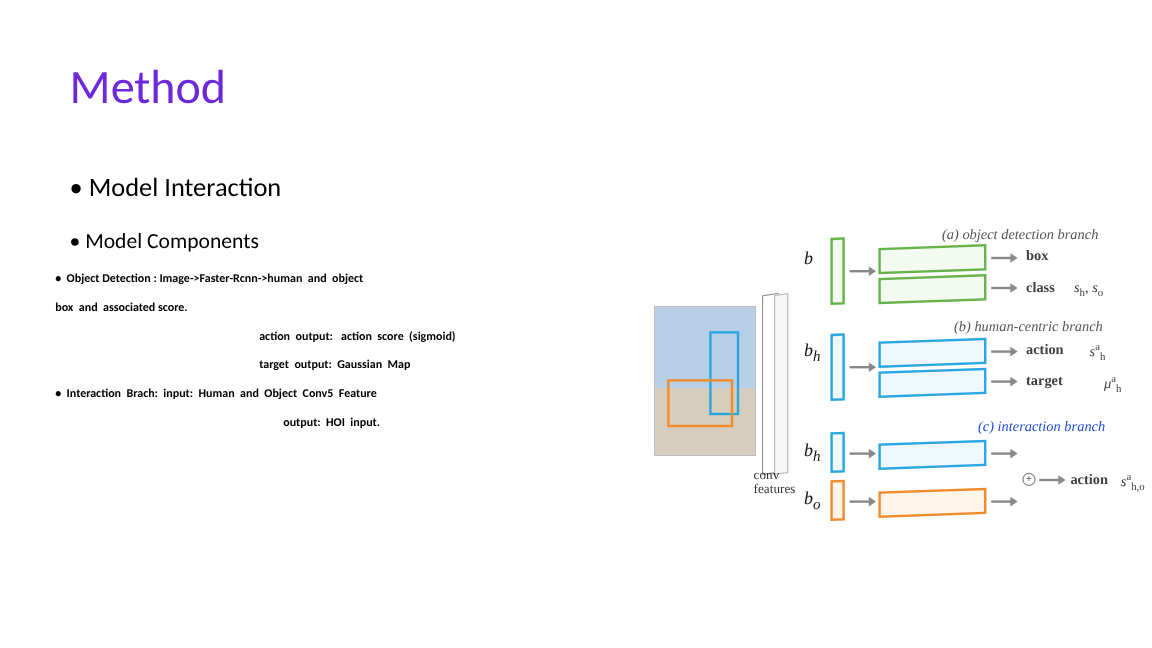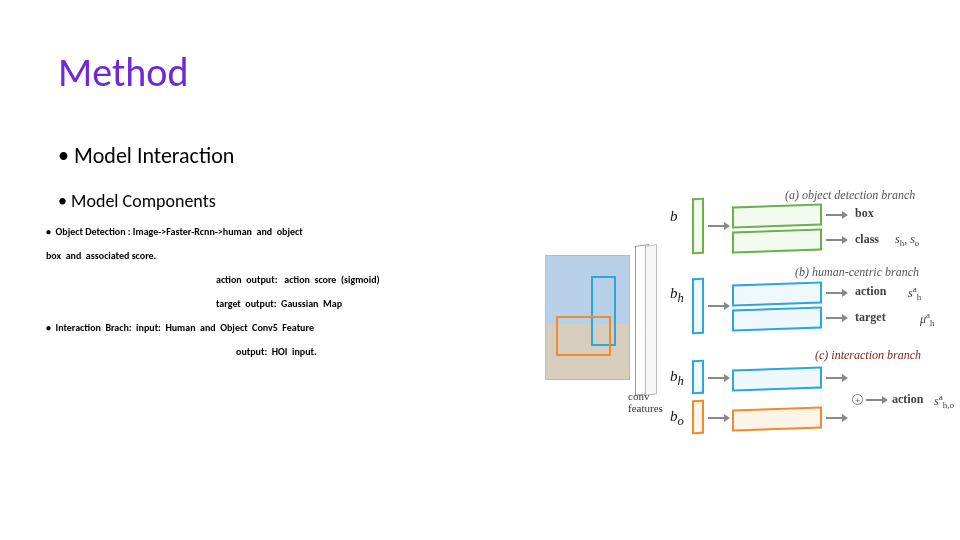--- a/index.html
+++ b/index.html
@@ -154,21 +154,21 @@
   <div class="arrow" style="left:108px; top:116px;"></div>
   <div class="blk cube blue" style="left:132px; top:93px;"></div>
   <div class="blk cube blue" style="left:132px; top:118px;"></div>
   <div class="arrow" style="left:226px; top:103px;"></div>
   <div class="arrow" style="left:226px; top:128px;"></div>
   <span class="lbl" style="left:255px; top:94px; font-weight:600;">action</span>
   <span class="lbl" style="left:255px; top:120px; font-weight:600;">target</span>
   <span class="lbl" style="left:308px; top:94px;"><i>s</i><sup style="font-size:9px;">a</sup><sub>h</sub></span>
   <span class="lbl" style="left:308px; top:120px;margin-left:12px;"><i>μ</i><sup style="font-size:9px;">a</sup><sub>h</sub></span>
 
-  <span class="lbl italic" style="left:215px; top:158px; color:#7f1d1d;">(c) interaction branch</span>
+  <span class="lbl italic" style="left:215px; top:158px; color:#1d4ed8;">(c) interaction branch</span>
   <div class="blk tall blue" style="left:92px; top:170px; height:34px;"></div>
   <div class="blk tall orange" style="left:92px; top:210px; height:34px;"></div>
   <div class="arrow" style="left:108px; top:188px;"></div>
   <div class="arrow" style="left:108px; top:228px;"></div>
   <div class="blk cube blue" style="left:132px; top:178px;"></div>
   <div class="blk cube orange" style="left:132px; top:218px;"></div>
   <div class="arrow" style="left:226px; top:188px;"></div>
   <div class="arrow" style="left:226px; top:228px;"></div>
   <div class="plus" style="left:252px; top:204px;">+</div>
   <div class="arrow" style="left:266px; top:210px;"></div>

